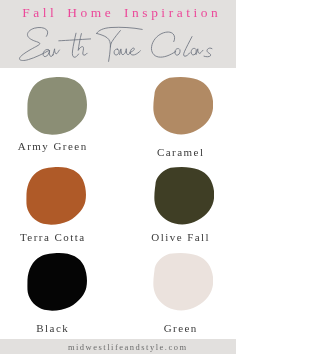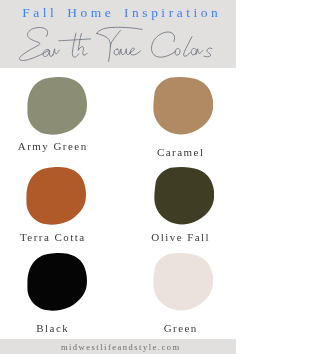--- a/index.html
+++ b/index.html
@@ -1,27 +1,27 @@
 <!DOCTYPE html>
 <html><head>
 <meta charset="utf-8">
 <style>
   html,body{margin:0;padding:0;}
   body{width:236px;height:354px;background:#fff;font-family:"Liberation Serif",serif;overflow:hidden;}
   .page{position:relative;width:236px;height:354px;background:#fff;overflow:hidden;}
   .band-top{position:absolute;left:0;top:0;width:236px;height:68px;background:#e2e0de;}
   .band-bot{position:absolute;left:0;top:339px;width:236px;height:15px;background:#e2e0de;}
   .title{position:absolute;left:2px;top:5px;width:236px;text-align:center;font-size:13.4px;
-    letter-spacing:3.55px;word-spacing:3px;text-indent:3.55px;color:#3b82f6;font-weight:400;line-height:15px;}
+    letter-spacing:3.55px;word-spacing:3px;text-indent:3.55px;color:#ec4899;font-weight:400;line-height:15px;}
   .script-wrap{position:absolute;left:0;top:0;width:236px;height:354px;pointer-events:none;}
   .swatch{position:absolute;width:62px;height:58px;}
   .swatch svg{display:block;width:62px;height:58px;}
   .label{position:absolute;width:118px;text-align:center;font-size:11px;color:#3a3a3a;
     letter-spacing:1.45px;text-indent:1.45px;}
-  .footer{position:absolute;left:2px;top:342px;width:236px;text-align:center;font-size:8.5px;
+  .footer{position:absolute;left:9px;top:342px;width:236px;text-align:center;font-size:8.5px;
     letter-spacing:1.5px;text-indent:1.5px;color:#6d6d6d;}
 </style>
 </head>
 <body>
 
 <div class="page">
   <div class="band-top"></div>
   <div class="band-bot"></div>
   <div class="title">Fall Home Inspiration</div>
   <div class="script-wrap">

